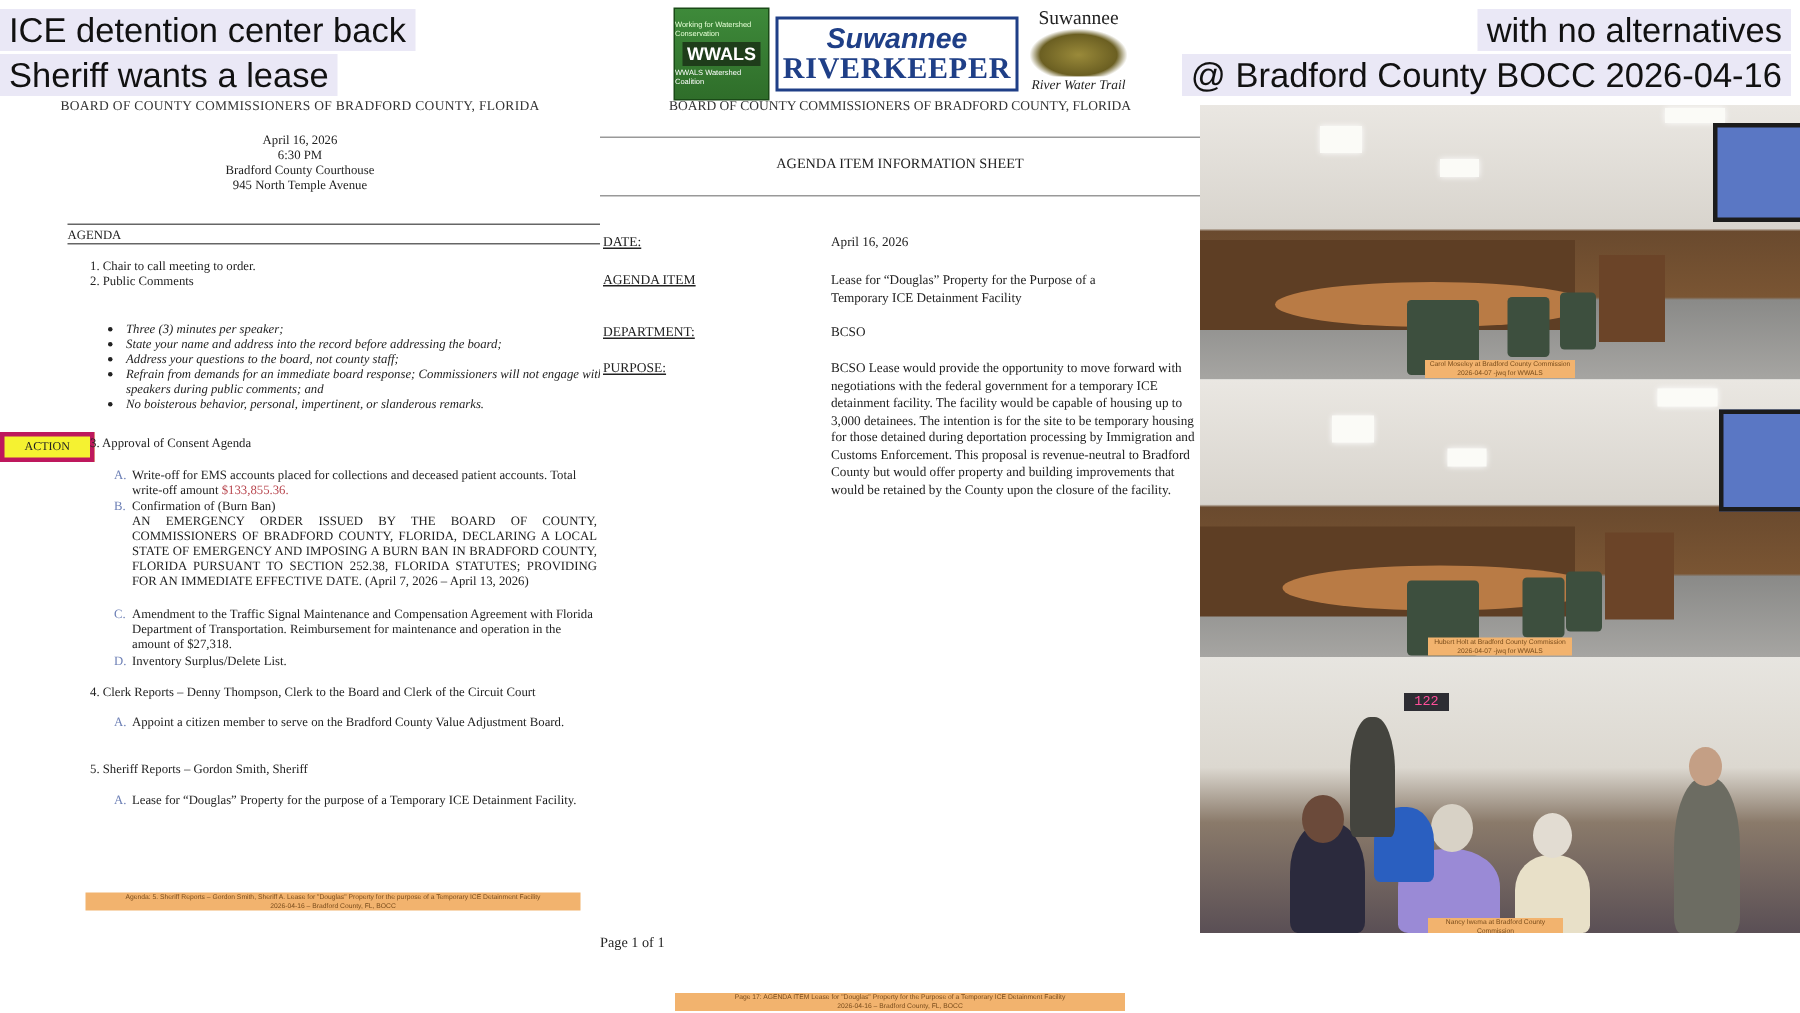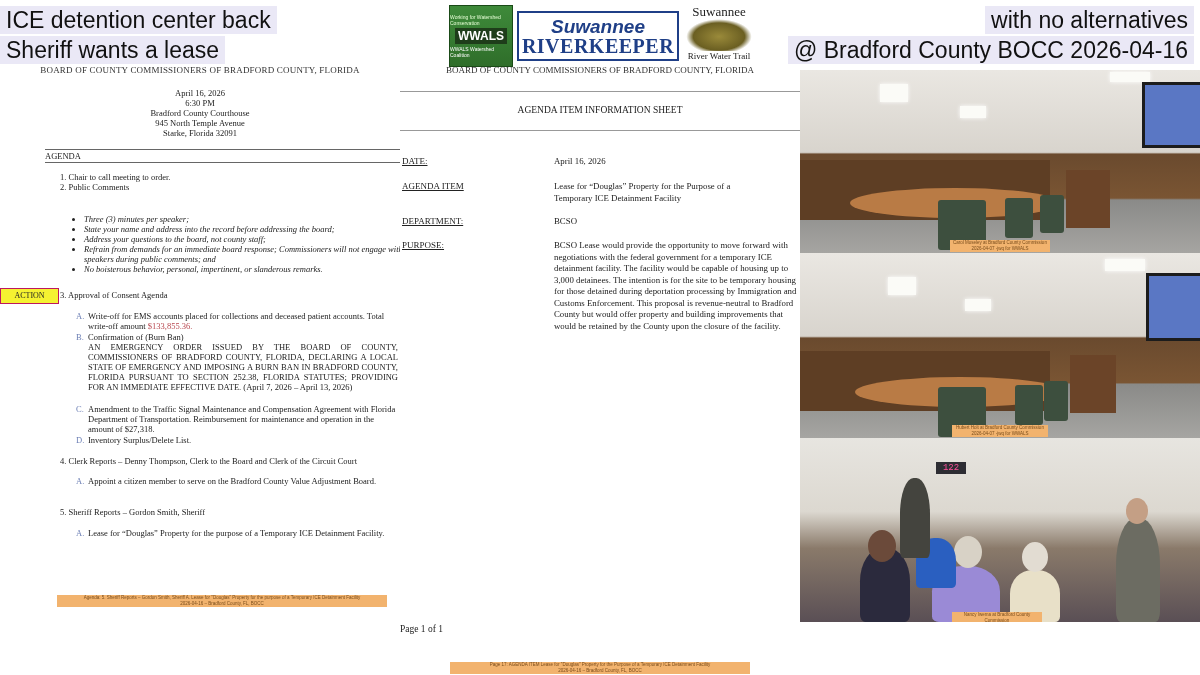--- a/index.html
+++ b/index.html
@@ -17,38 +17,38 @@
   .wwals { width:62px; height:60px; background:linear-gradient(#3e8a3a,#2f6e2a); border:1px solid #1a4a17; display:flex; flex-direction:column; align-items:center; justify-content:center; color:#fff; font-family:"Liberation Sans", sans-serif; }
   .wwals .top { font-size:5px; color:#e6ffd6; }
   .wwals .main { font-size:12px; font-weight:bold; background:#1e3d1a; padding:1px 3px; margin:2px 0; }
   .wwals .bot { font-size:5px; }
   .riverkeeper { width:158px; height:46px; margin-top:6px; border:2px solid #1f3f87; background:#fff; display:flex; flex-direction:column; align-items:center; justify-content:center; color:#1f3f87; }
   .riverkeeper .a { font-family:"Liberation Sans", sans-serif; font-style:italic; font-weight:bold; font-size:19px; line-height:19px; }
   .riverkeeper .b { font-family:"Liberation Serif", serif; font-weight:bold; font-size:20px; line-height:20px; letter-spacing:0.5px; }
   .trail { width:72px; height:60px; display:flex; flex-direction:column; align-items:center; font-family:"Liberation Serif", serif; color:#222; }
   .trail .t { font-size:13px; line-height:14px; }
   .trail .fish { width:66px; height:32px; background:radial-gradient(ellipse at 50% 55%, #9a8a3a 0%, #6b5f22 55%, transparent 70%); }
-  .trail .s { font-size:9px; line-height:11px; }
+  .trail .s { font-size:9px; line-height:11px;font-style:italic; }
 
   
   .panel { position:absolute; top:60px; height:615px; overflow:hidden; background:#fff; }
   #p1 { left:0; width:400px; }
   #p2 { left:400px; width:400px; }
   #p3 { left:800px; width:400px; }
 
   .board-hdr { position:absolute; top:5px; left:0; width:100%; text-align:center; font-size:9px; letter-spacing:0.2px; color:#333; }
   .center-block { position:absolute; top:28px; left:0; width:100%; text-align:center; font-size:8.5px; line-height:10px; }
   .agenda-bar { position:absolute; top:89px; left:45px; width:355px; height:12px; border-top:1px solid #666; border-bottom:1px solid #666; font-size:8.5px; line-height:12px; }
   .item { position:absolute; font-size:8.5px; line-height:10px; }
   .bul { position:absolute; left:60px; width:335px; font-size:8.5px; line-height:10px; }
   .bul li { margin:0; padding:0; }
   .sub { position:absolute; left:88px; width:310px; font-size:8.5px; line-height:10px; }
   .sub .lbl { color:#6c7fb5; display:inline-block; width:12px; margin-left:-12px; }
   .red { color:#b8474f; }
-  .action { position:absolute; left:0; top:228px; width:57px; height:14px; background:#f5f231; border:1px solid #be185d; font-size:8px; line-height:14px; text-align:center; color:#222; }
+  .action { position:absolute; left:0; top:228px; width:57px; height:14px; background:#f5f231; border:3px solid #be185d; font-size:8px; line-height:14px; text-align:center; color:#222; }
   .caption-hl { position:absolute; background:#f2b36e; color:#7a4d1c; font-family:"Liberation Sans", sans-serif; font-size:4.5px; line-height:6px; text-align:center; }
 
   
   .p2-hdr { position:absolute; top:5px; left:0; width:100%; text-align:center; font-size:9px; color:#333; }
   .rule { position:absolute; left:0; width:400px; border-top:1px solid #999; }
   .sheet-title { position:absolute; top:45px; left:0; width:400px; text-align:center; font-size:9.5px; }
   .field-lbl { position:absolute; left:2px; font-size:9px; text-decoration:underline; }
   .field-val { position:absolute; left:154px; width:244px; font-size:8.8px; line-height:11.5px; }
   .page-no { position:absolute; top:564px; left:0; width:400px; text-align:left; font-size:9.5px; }
 
@@ -91,21 +91,20 @@
   </div>
 </div>
 
 <div id="p1" class="panel">
   <div class="board-hdr">BOARD OF COUNTY COMMISSIONERS OF BRADFORD COUNTY, FLORIDA</div>
   <div class="center-block">
     <div>April 16, 2026</div>
     <div>6:30 PM</div>
     <div>Bradford County Courthouse</div>
     <div>945 North Temple Avenue</div>
-    <div>Starke, Florida 32091</div>
   </div>
   <div class="agenda-bar">AGENDA</div>
 
   <div class="item" style="left:60px;top:112px;">1.   Chair to call meeting to order.</div>
   <div class="item" style="left:60px;top:122px;">2.   Public Comments</div>
 
   <ul class="bul" style="top:154px;padding-left:24px;margin:0;font-style:italic;">
     <li>Three (3) minutes per speaker;</li>
     <li>State your name and address into the record before addressing the board;</li>
     <li>Address your questions to the board, not county staff;</li>

